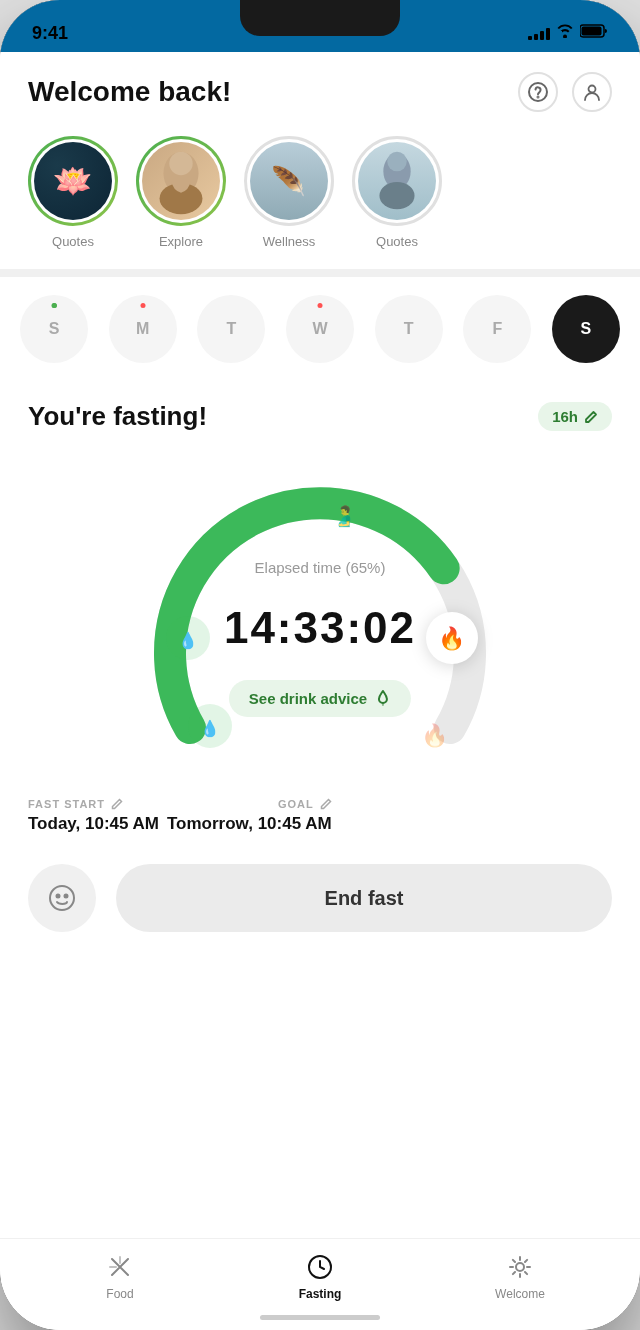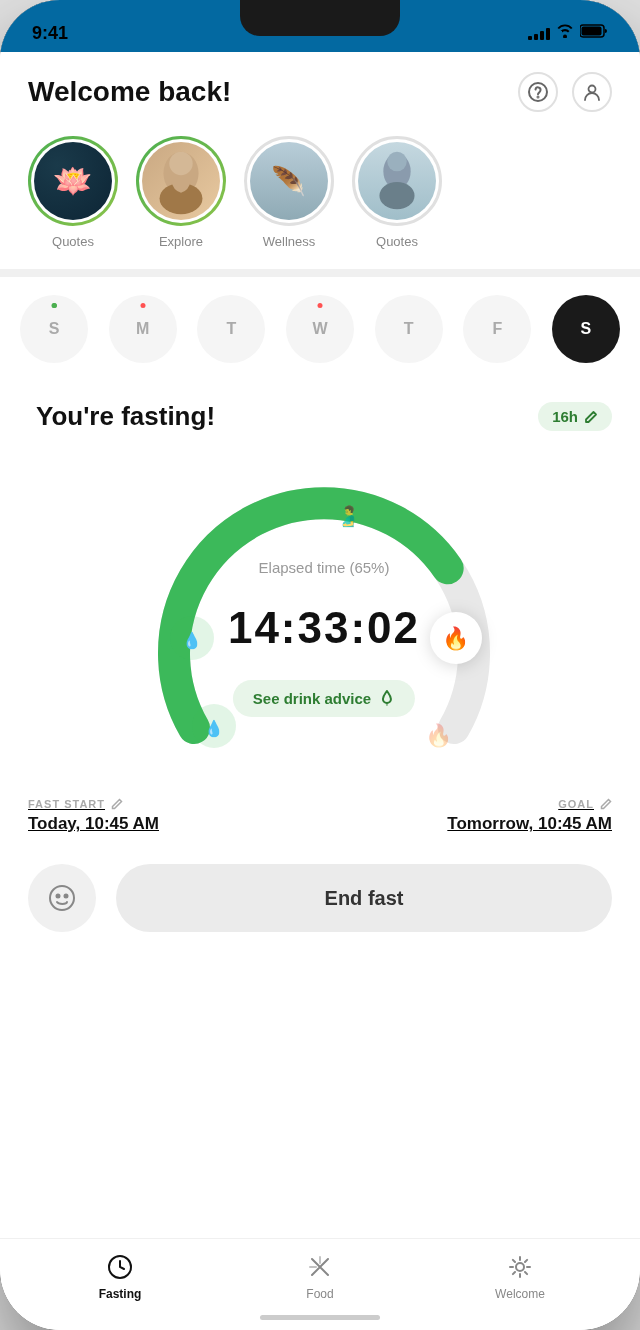--- a/index.html
+++ b/index.html
@@ -232,21 +232,20 @@
       background: #ff5252;
     }
     .day-btn.has-dot-green::after {
       background: #4caf50;
     }
 
     
     .fasting-section {
       padding: 20px 28px 0;
       background: white;
-      margin-left: 8px;
     }
     .fasting-header {
       display: flex;
       justify-content: space-between;
       align-items: center;
       margin-bottom: 16px;
     }
     .fasting-title {
       font-size: 26px;
       font-weight: 800;
@@ -313,24 +312,22 @@
       font-weight: 600;
       cursor: pointer;
       display: flex;
       align-items: flex-start;
       gap: 8px;
     }
 
     
     .fast-times {
       display: flex;
-      justify-content: space-between;
       padding: 0 28px 20px;
       background: white;
-      text-decoration: underline;
     }
     .fast-time-item {}
     .fast-time-label {
       font-size: 11px;
       font-weight: 700;
       color: #aaa;
       letter-spacing: 1px;
       display: flex;
       align-items: center;
       gap: 6px;
@@ -612,31 +609,31 @@
               <path d="M9 18c1.5 2.5 9.5 2.5 10 0" stroke-linecap="round"></path>
             </svg>
         </button>
         <button class="end-fast-btn">End fast</button>
       </div>
     </div>
 
     <div class="bottom-nav">
       <div class="nav-item">
         <svg width="28" height="28" viewBox="0 0 28 28" fill="none">
+          <path d="M6 6l16 16M22 6L6 22" stroke="#888" stroke-width="2" stroke-linecap="round"></path>
+          <path d="M14 4v6M4 14h6" stroke="#888" stroke-width="2" stroke-linecap="round" opacity="0.5"></path>
+        </svg>
+        <span class="nav-label">Food</span>
+      </div>
+      <div class="nav-item">
+        <svg width="28" height="28" viewBox="0 0 28 28" fill="none">
           <circle cx="14" cy="14" r="11" stroke="#111" stroke-width="2"></circle>
           <path d="M14 8v6l4 2" stroke="#111" stroke-width="2" stroke-linecap="round"></path>
         </svg>
         <span class="nav-label active">Fasting</span>
-      </div>
-      <div class="nav-item">
-        <svg width="28" height="28" viewBox="0 0 28 28" fill="none">
-          <path d="M6 6l16 16M22 6L6 22" stroke="#888" stroke-width="2" stroke-linecap="round"></path>
-          <path d="M14 4v6M4 14h6" stroke="#888" stroke-width="2" stroke-linecap="round" opacity="0.5"></path>
-        </svg>
-        <span class="nav-label">Food</span>
       </div>
       <div class="nav-item">
         <svg width="28" height="28" viewBox="0 0 28 28" fill="none">
           <circle cx="14" cy="14" r="4" stroke="#888" stroke-width="2"></circle>
           <path d="M14 4v3M14 21v3M4 14h3M21 14h3M6.9 6.9l2.1 2.1M19 19l2.1 2.1M6.9 21.1l2.1-2.1M19 9l2.1-2.1" stroke="#888" stroke-width="2" stroke-linecap="round"></path>
         </svg>
         <span class="nav-label">Welcome</span>
       </div>
     </div>
 

